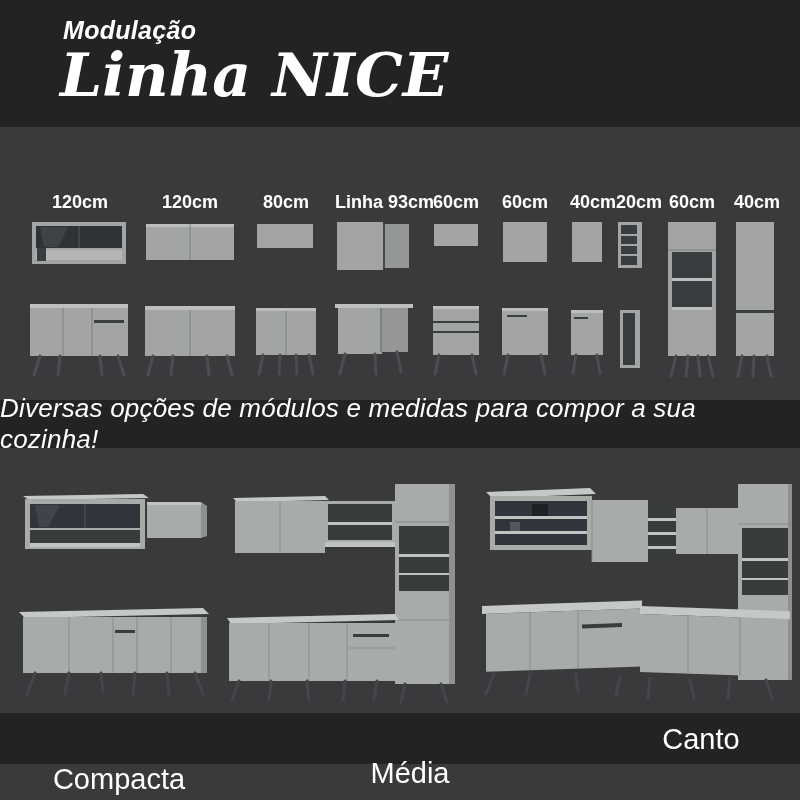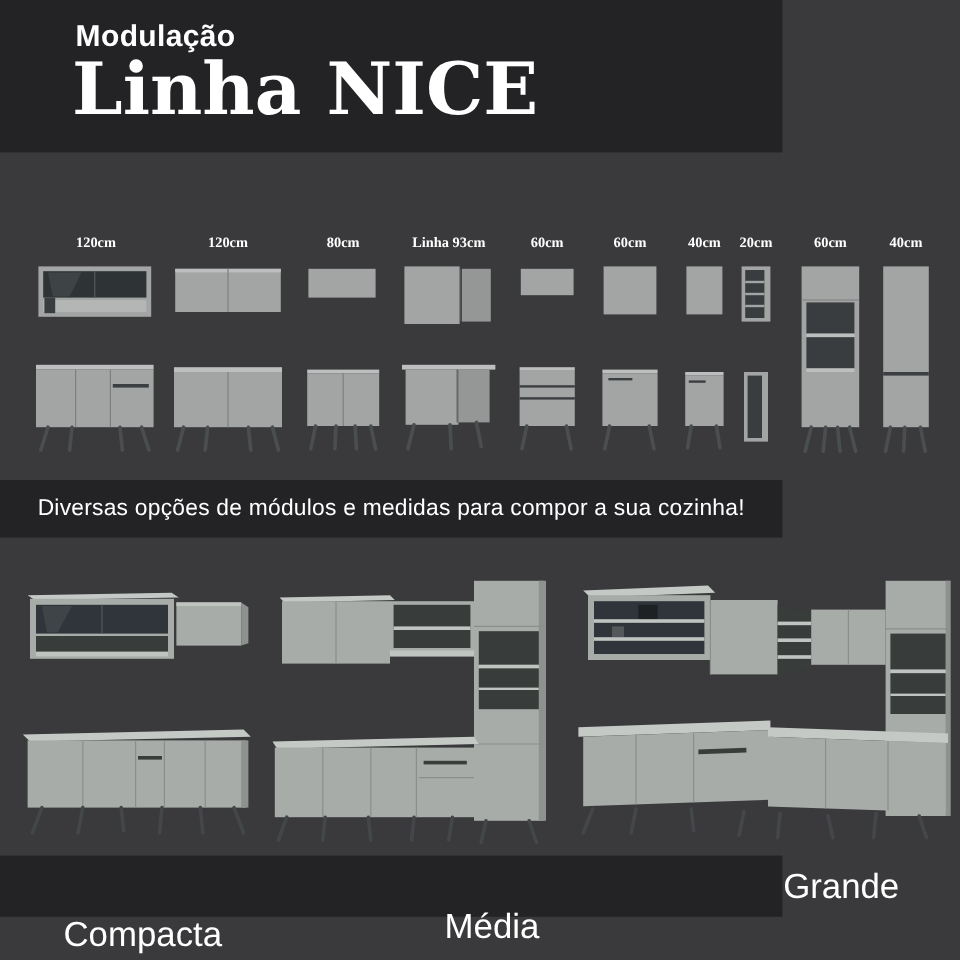--- a/index.html
+++ b/index.html
@@ -1,27 +1,27 @@
 <!DOCTYPE html>
 <html><head>
 <meta charset="utf-8">
 <style>
   html,body{margin:0;padding:0;background:#1a1a1c;}
   .canvas{position:relative;width:800px;height:800px;background:#3a3a3c;overflow:hidden;
           font-family:"Liberation Sans",sans-serif;color:#fff;}
-  .band{position:absolute;left:0;width:652px;background:#232326;}
+  .band{position:absolute;left:0;width:800px;background:#232326;font-style:italic;}
   .header-band{top:0;height:127px;}
   .banner-band{top:400px;height:48px;display:flex;align-items:center;justify-content:center;}
   .labels-band{top:713px;height:51px;}
   .subtitle{position:absolute;left:63px;top:16px;font-size:25px;font-weight:600;letter-spacing:.3px;}
   .title{position:absolute;left:60px;top:40px;font-size:60px;font-weight:bold;
          font-family:"DejaVu Serif","Liberation Serif",serif;letter-spacing:0px;}
-  .banner-text{font-size:19px;font-weight:400;letter-spacing:.2px;}
+  .banner-text{font-size:26px;font-weight:400;letter-spacing:.2px;}
   .module{position:absolute;top:192px;text-align:center;}
-  .module-label{font-size:12px;font-weight:bold;height:20px;line-height:20px;white-space:nowrap;font-family:Liberation Serif, serif;}
+  .module-label{font-size:18px;font-weight:bold;height:20px;line-height:20px;white-space:nowrap;}
   .module svg{display:block;margin:6px auto 0 auto;}
   .kitchen{position:absolute;}
   .kitchen-label{position:absolute;top:723px;width:170px;text-align:center;font-size:29px;font-weight:400;}
   
   .cf{fill:#a2a5a3}.cf2{fill:#949795}.ct{fill:#bcbfbd}
   .cd{fill:#3a3d3f}.cg{fill:#2e3336}.hd{fill:#3c3f41}
   .dl{stroke:#7d807e;stroke-width:1}
   .gl{stroke:#555a5d;stroke-width:1}
   .cl{stroke:#4b4e50;stroke-width:3;stroke-linecap:round}
   
@@ -303,15 +303,15 @@
         <line x1="210" y1="214" x2="214" y2="232" class="kl"></line>
         <line x1="250" y1="212" x2="248" y2="232" class="kl"></line>
         <line x1="286" y1="214" x2="292" y2="232" class="kl"></line>
       </svg>
     </div>
   </div>
 
   <div class="band labels-band"></div>
   <div class="kitchen-label" style="left:34px;margin-top:40px;">Compacta</div>
   <div class="kitchen-label" style="left:325px;margin-top:34px;">Média</div>
-  <div class="kitchen-label" style="left:616px;">Grande</div>
+  <div class="kitchen-label" style="left:616px;">Canto</div>
 
 </div>
 
 </body></html>

